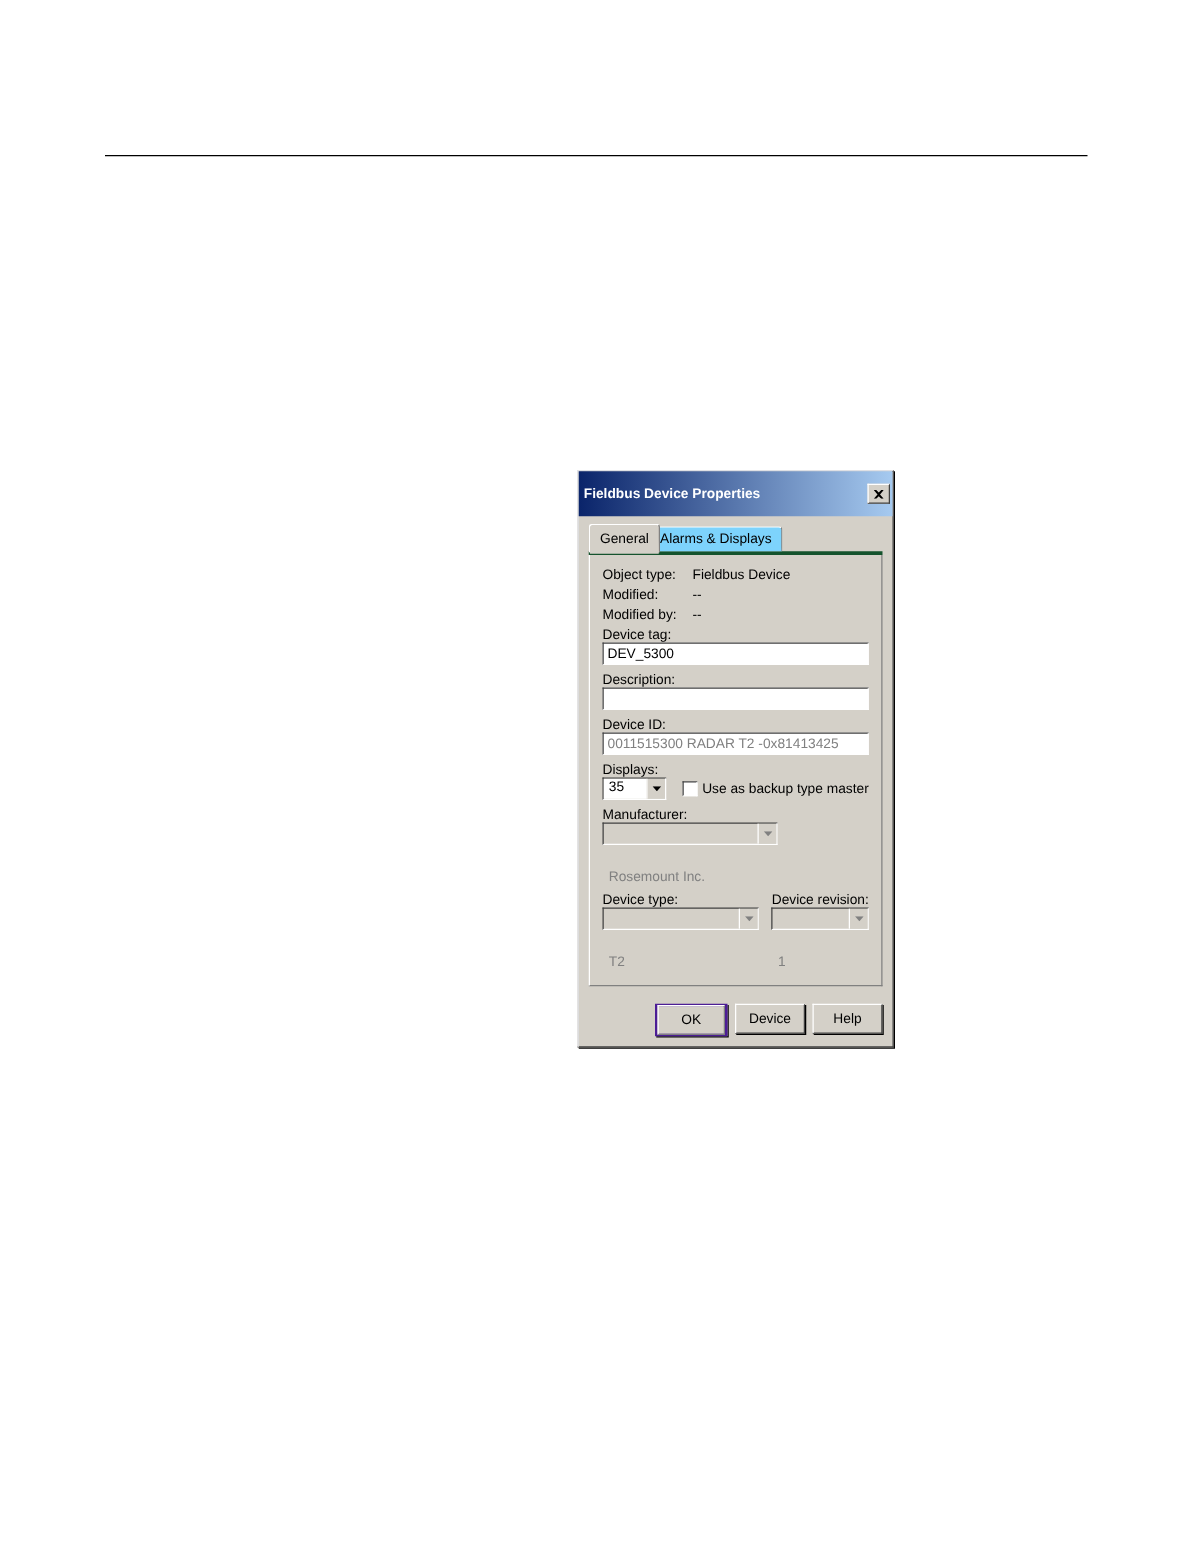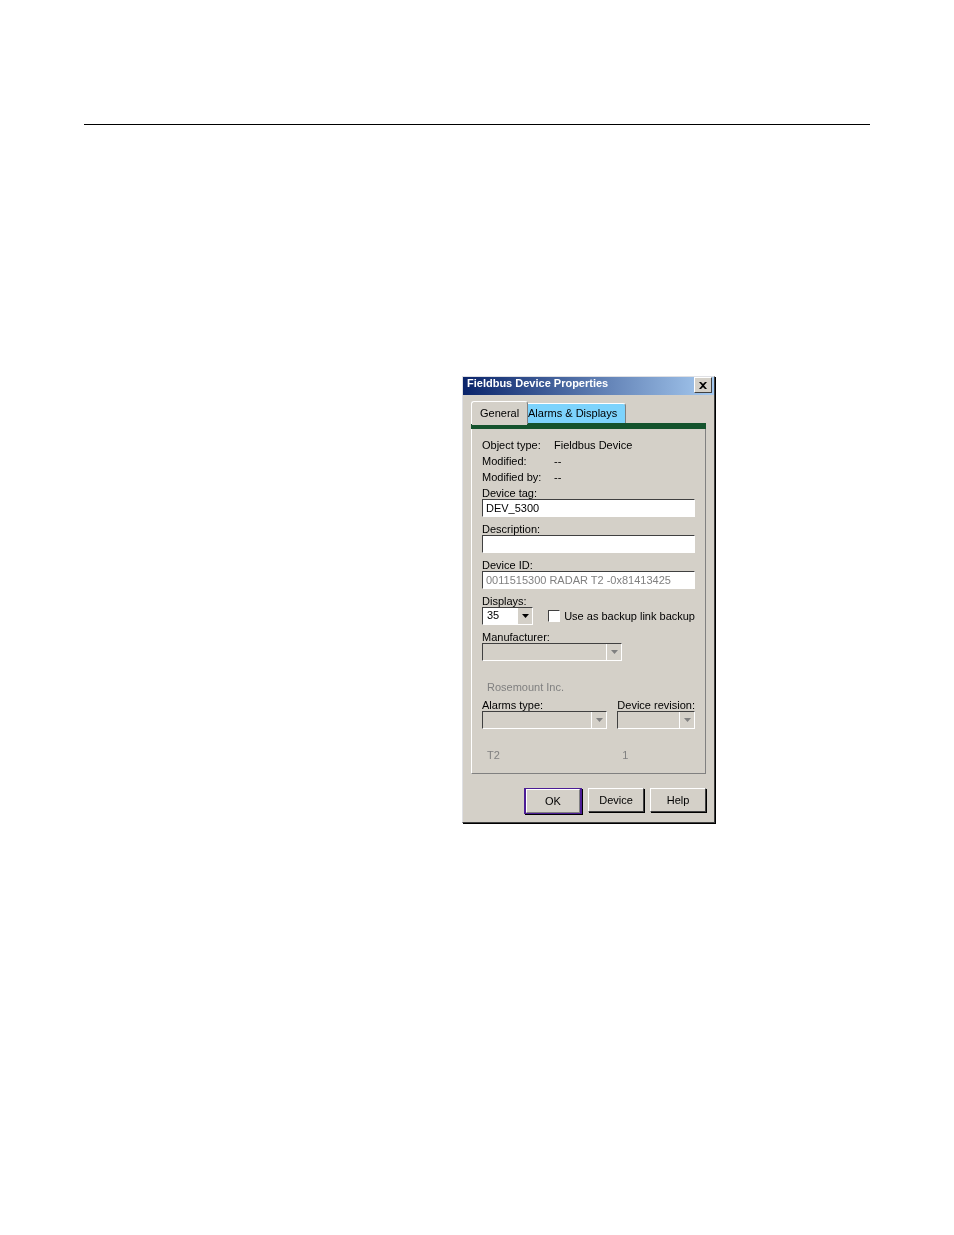--- a/index.html
+++ b/index.html
@@ -25,27 +25,27 @@
     top: 376px;
     left: 462px;
     width: 251px;
     background: #d4d0c8;
     border: 1px solid #404040;
     border-top-color: #dfe0e4;
     border-left-color: #dfe0e4;
     box-shadow: 1px 1px 0 #000;
   }
   .titlebar {
-    height: 18px;
+    height: 36px;
     background: linear-gradient(to right, #0a246a, #a6caf0);
     color: #fff;
     font-weight: bold;
     font-size: 11px;
     display: flex;
-    align-items: flex-start;
+    align-items: center;
     padding: 0 2px 0 4px;
   }
   .titlebar .title { flex: 1; }
   .titlebar .close-btn {
     width: 16px;
     height: 14px;
     background: #d4d0c8;
     border: 1px solid #fff;
     border-right-color: #404040;
     border-bottom-color: #404040;
@@ -55,21 +55,21 @@
     color: #000;
     font-family: Arial, sans-serif;
     font-size: 12px;
     font-weight: bold;
     line-height: 1;
   }
   .tab-strip {
     position: relative;
     margin: 8px 8px 0 8px;
     height: 20px;
-    border-bottom: 6px solid #14532d;
+    border-bottom: 3px solid #14532d;
   }
   .tab {
     position: absolute;
     top: 0;
     height: 19px;
     background: #7dd3fc;
     border: 1px solid #fff;
     border-right: 1px solid #808080;
     border-bottom: none;
     border-top-left-radius: 3px;
@@ -274,39 +274,39 @@
           <div class="dd-value" style="min-width:26px">35</div>
           <div class="dd-btn">
             <svg viewBox="0 0 7 4">
                 <path d="M0 0 L7 0 L3.5 4 Z" fill="#000"></path>
               </svg>
           </div>
         </div>
       </div>
       <div class="chk-row" style="margin-top:12px">
         <div class="chk"></div>
-        <span>Use as backup link backup</span>
+        <span>Use as backup type master</span>
       </div>
     </div>
 
     <div class="row">
       <div class="lbl">Manufacturer:</div>
       <div class="dropdown disabled" style="width:140px">
         <div class="dd-value" style="flex:1">Rosemount Inc.</div>
         <div class="dd-btn">
           <svg viewBox="0 0 7 4">
               <path d="M0 0 L7 0 L3.5 4 Z" fill="#808080"></path>
             </svg>
         </div>
       </div>
     </div>
 
     <div class="row two-col">
       <div style="flex:2">
-        <div class="lbl">Alarms type:</div>
+        <div class="lbl">Device type:</div>
         <div class="dropdown disabled" style="width:100%">
           <div class="dd-value" style="flex:1">T2</div>
           <div class="dd-btn">
             <svg viewBox="0 0 7 4">
                 <path d="M0 0 L7 0 L3.5 4 Z" fill="#808080"></path>
               </svg>
           </div>
         </div>
       </div>
       <div style="flex:1">

